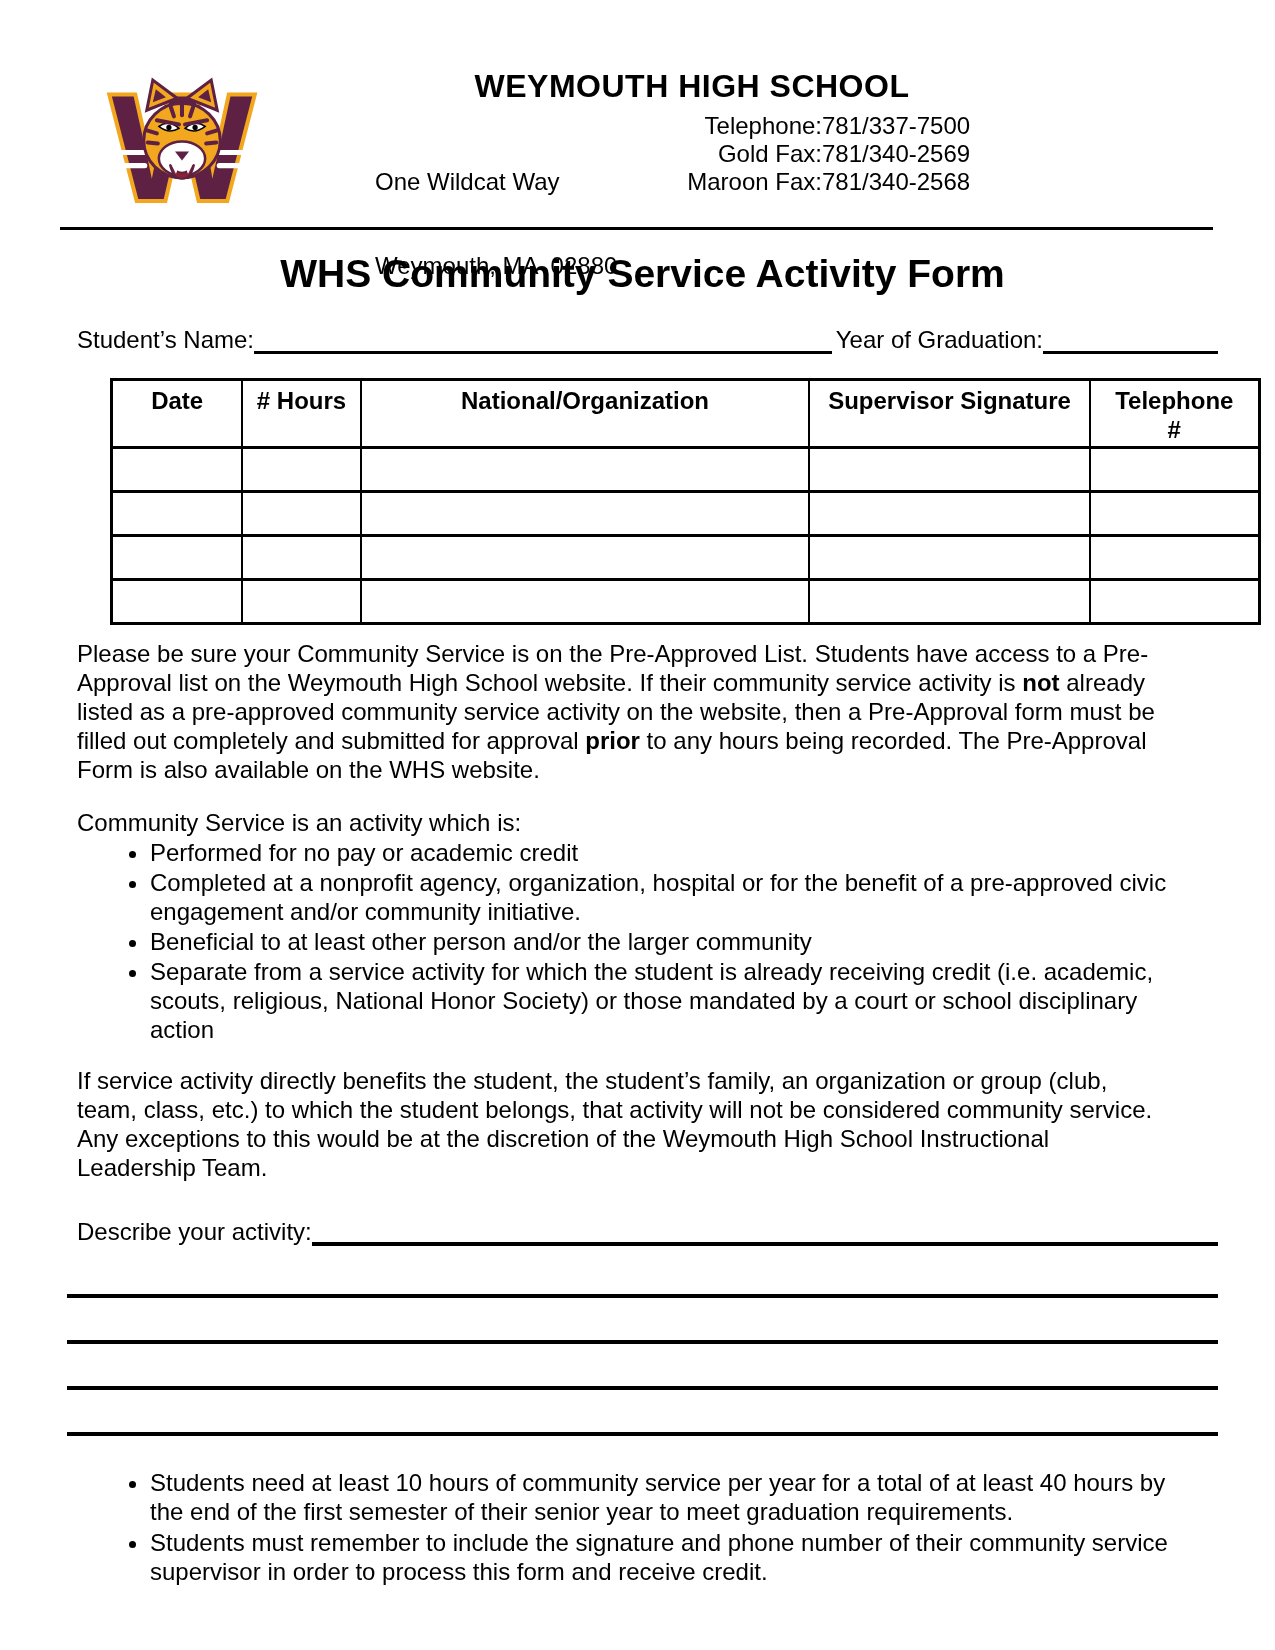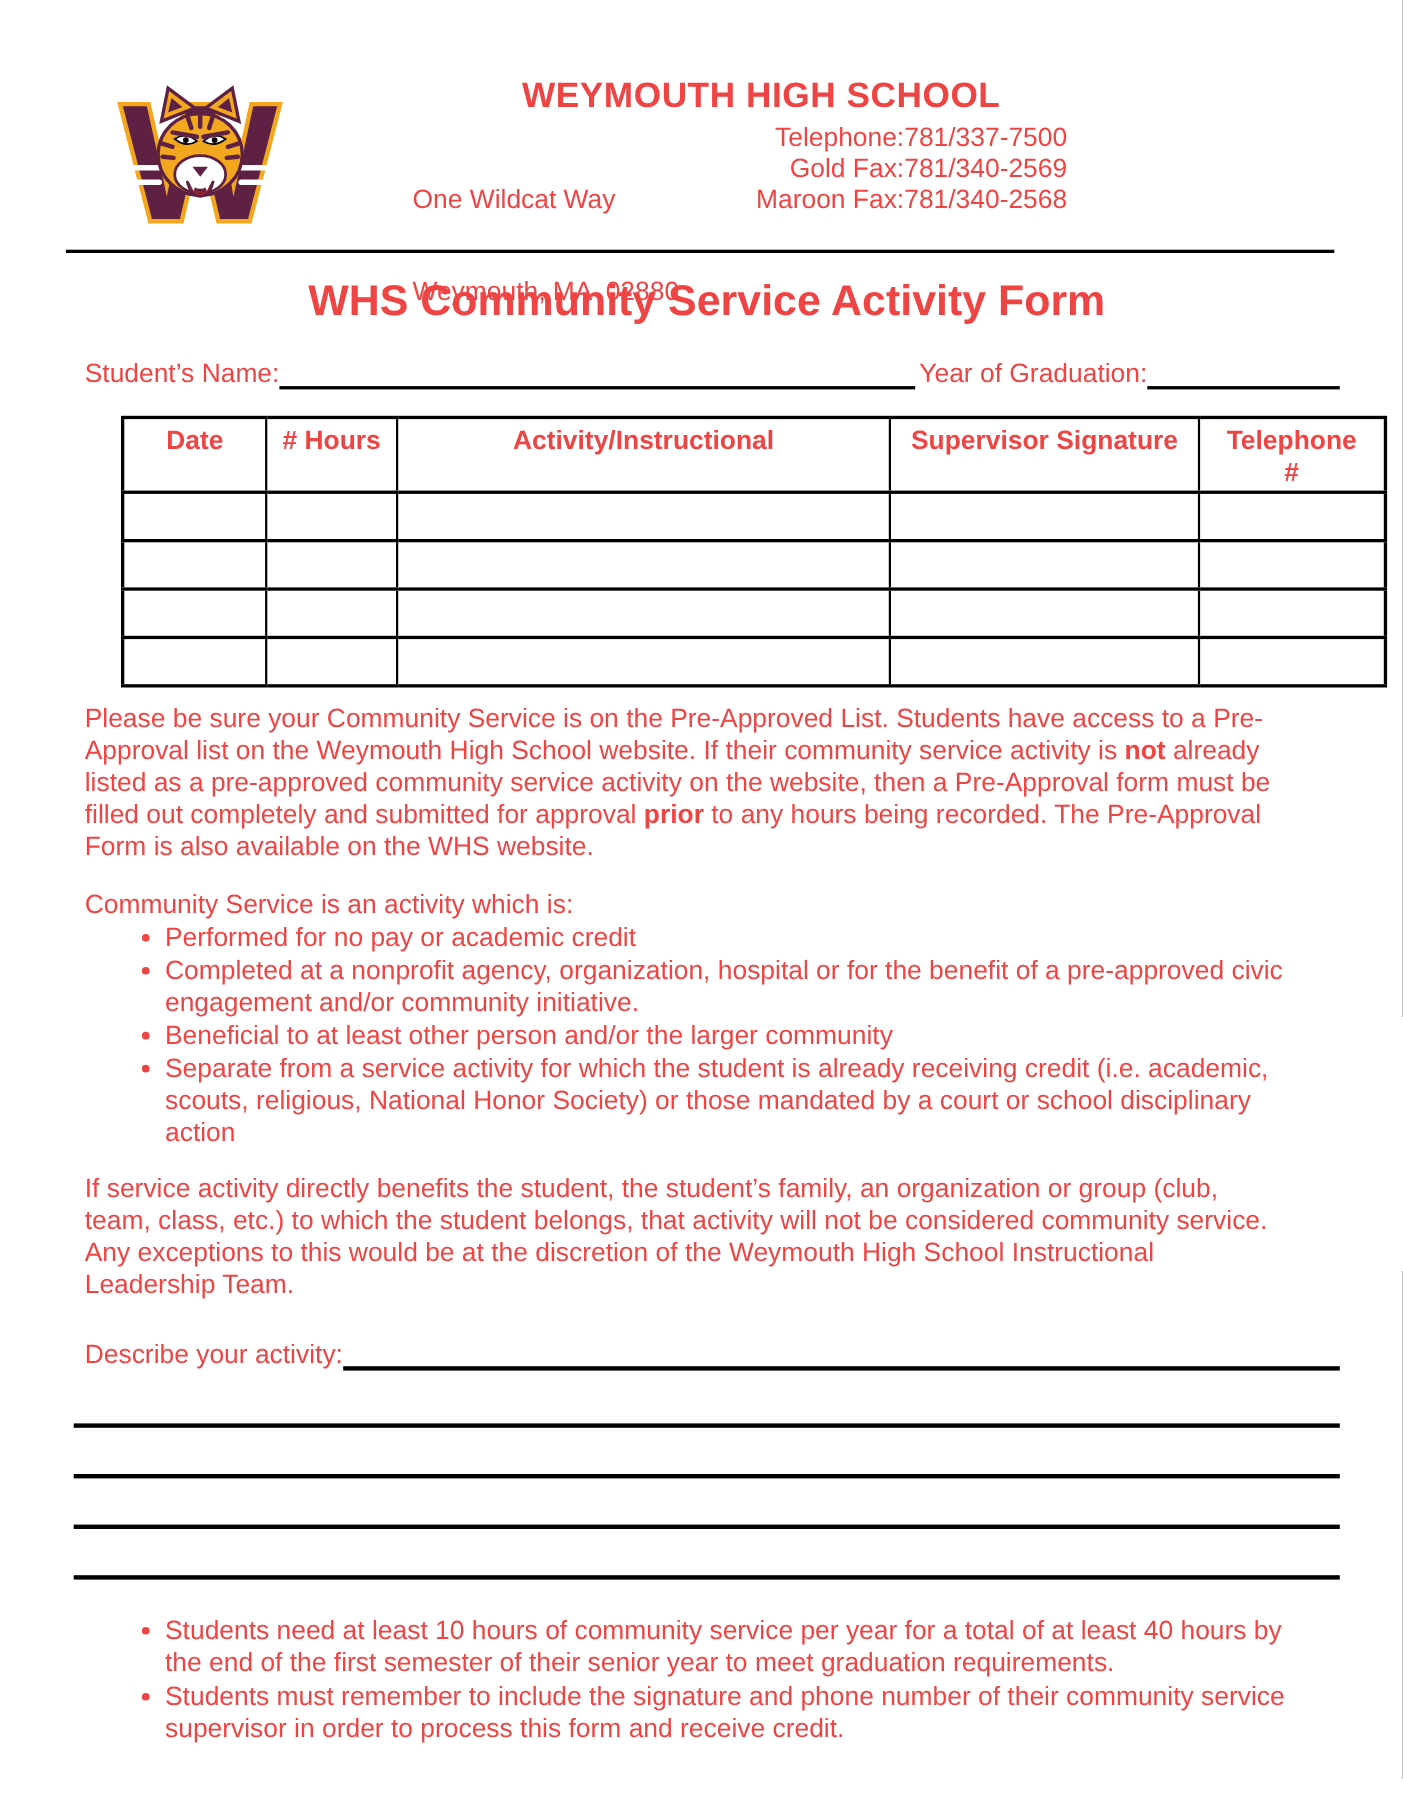--- a/index.html
+++ b/index.html
@@ -2,21 +2,21 @@
 <html><head>
 <meta charset="utf-8">
 <style>
   html,body{margin:0;padding:0;background:#888;}
   .page{
     position:relative;
     width:1275px;height:1650px;
     margin:0 auto;
     background:#ffffff;
     font-family:"Liberation Sans", sans-serif;
-    color:#ef4444;
+    color:#000000;
     font-size:24px;
     line-height:29px;
     overflow:hidden;
   }
   
   .logo{position:absolute;left:96px;top:68px;width:172px;height:156px;}
   .school-name{
     position:absolute;left:330px;top:72px;width:724px;
     text-align:center;font-size:32px;font-weight:bold;letter-spacing:.5px;
   }
@@ -143,21 +143,21 @@
         <col style="width:11.4%">
           <col style="width:10.3%">
           <col style="width:39.1%">
           <col style="width:24.4%">
           <col style="width:14.8%">
       </colgroup>
       <thead>
         <tr>
           <th>Date</th>
           <th># Hours</th>
-          <th>Activity/Instructional</th>
+          <th>National/Organization</th>
           <th>Supervisor Signature</th>
           <th>
               <div class="th-narrow">Telephone #</div>
             </th>
         </tr>
       </thead>
       <tbody>
           <tr>
             <td></td>
             <td></td>

